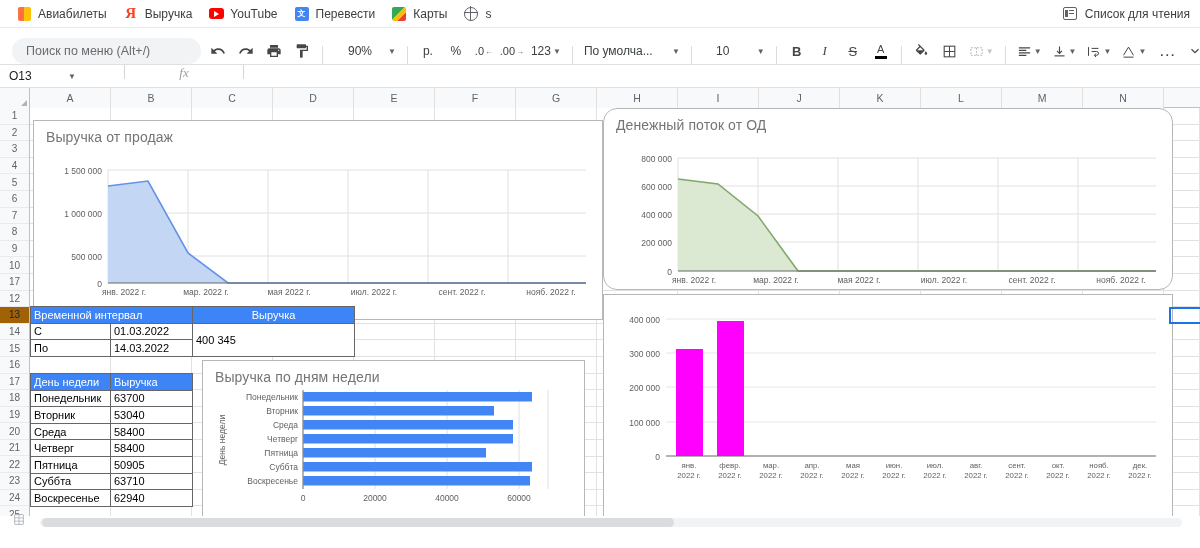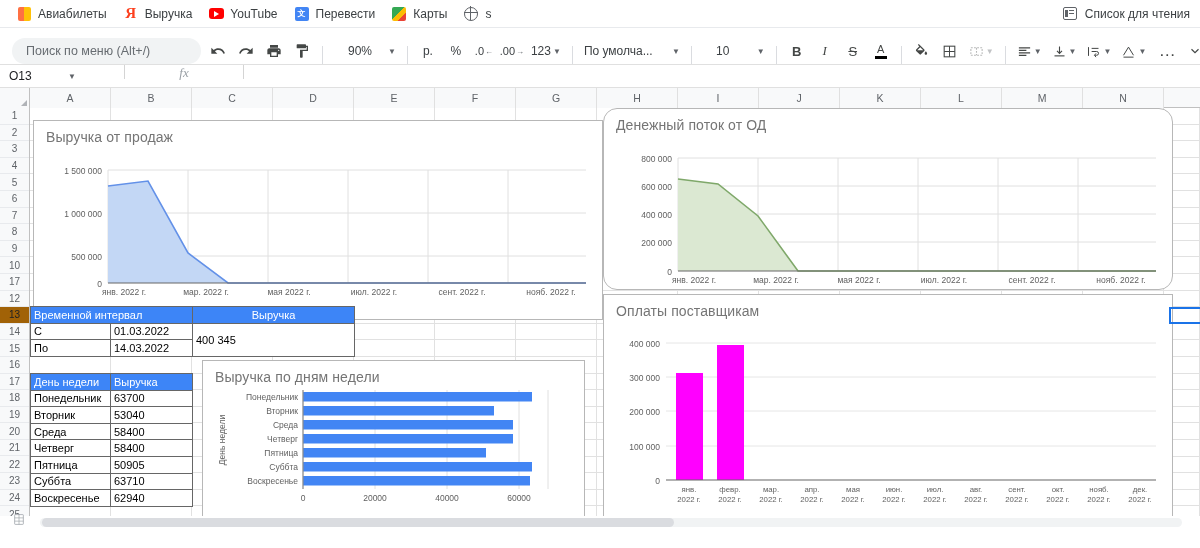--- a/index.html
+++ b/index.html
@@ -453,21 +453,20 @@
           <text class="axis-lbl" x="90" y="150" text-anchor="middle">янв. 2022 г.</text>
           <text class="axis-lbl" x="172" y="150" text-anchor="middle">мар. 2022 г.</text>
           <text class="axis-lbl" x="255" y="150" text-anchor="middle">мая 2022 г.</text>
           <text class="axis-lbl" x="340" y="150" text-anchor="middle">июл. 2022 г.</text>
           <text class="axis-lbl" x="428" y="150" text-anchor="middle">сент. 2022 г.</text>
           <text class="axis-lbl" x="517" y="150" text-anchor="middle">нояб. 2022 г.</text>
         </svg>
       </div>
 
       <div class="chart-card" style="left:573px; top:186px; width:570px; height:232px;">
-        <div class="chart-title">Оплаты поставщикам</div>
         <svg width="570" height="204" viewBox="0 0 570 204">
 
           <line x1="62" y1="24" x2="552" y2="24" stroke="#e6e6e6" stroke-width="1"></line>
           <line x1="62" y1="58" x2="552" y2="58" stroke="#e6e6e6" stroke-width="1"></line>
           <line x1="62" y1="92" x2="552" y2="92" stroke="#e6e6e6" stroke-width="1"></line>
           <line x1="62" y1="127" x2="552" y2="127" stroke="#e6e6e6" stroke-width="1"></line>
 
           <rect x="72" y="54" width="27" height="107" fill="#ff00ff"></rect>
           <rect x="113" y="26" width="27" height="135" fill="#ff00ff"></rect>
           <line x1="62" y1="161" x2="552" y2="161" stroke="#666" stroke-width="1.2"></line>

